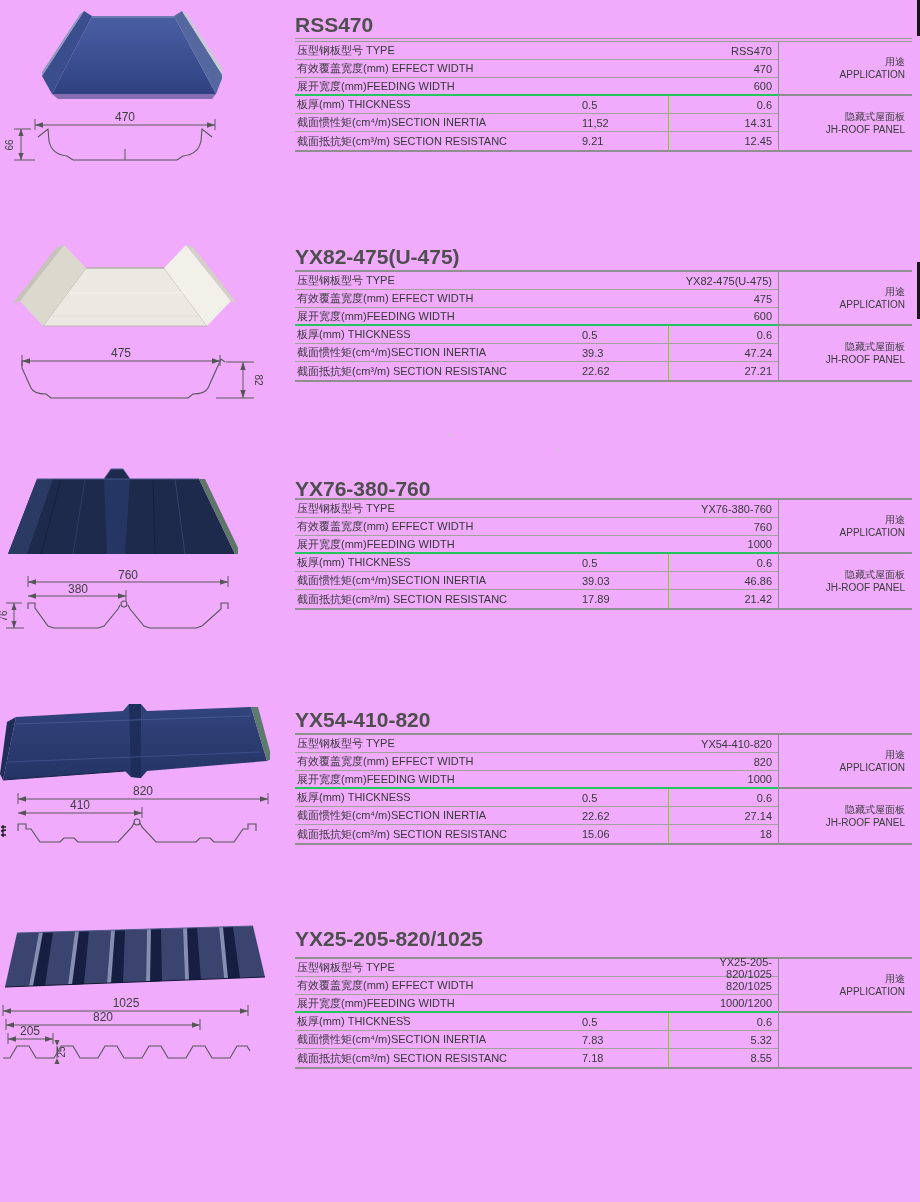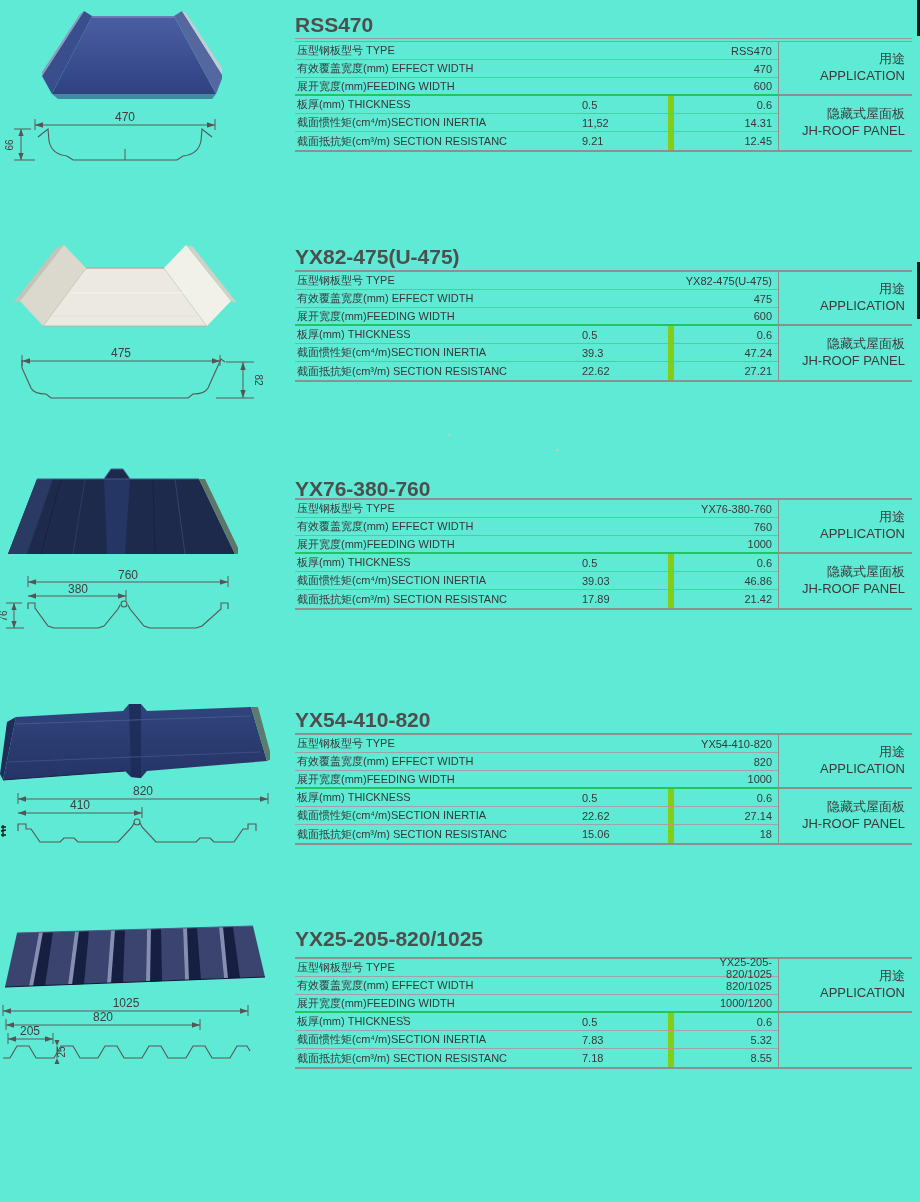--- a/index.html
+++ b/index.html
@@ -1,40 +1,40 @@
 <!DOCTYPE html>
 <html><head>
 <meta charset="utf-8">
 <style>
   * { box-sizing: border-box; margin: 0; padding: 0; }
   body { margin: 0; background: #ffffff; font-family: "Liberation Sans", "DejaVu Sans", sans-serif; }
-  .page { position: relative; width: 920px; height: 1202px; background: #5eead4; overflow: hidden; }
+  .page { position: relative; width: 920px; height: 1202px; background: #f0abfc; overflow: hidden; }
 
   .sec { position: absolute; left: 0; width: 920px; }
   .title { position: absolute; left: 295px; font-size: 21px; font-weight: bold; color: #4e4e4e; letter-spacing: 0; white-space: nowrap; }
 
   .tbl { position: absolute; left: 295px; width: 617px; height: 112px;
          border-top: 2px solid #8f8f8f; border-bottom: 2px solid #8f8f8f; }
   .tbl.dbl { height: 111px; border-top: 1px solid #9a9a9a; }
   .topline2 { position: absolute; left: 0; right: 0; top: -4px; height: 1px; background: #9a9a9a; }
 
   .main { width: 483px; }
   .row { position: relative; display: flex; align-items: center; height: 18px;
          border-bottom: 1px solid #a2a2a2; font-size: 11px; color: #383838; }
   .row.group { border-bottom: 2px solid #22c55e; }
   .row.last { border-bottom: none; }
   .lbl { flex: 1; white-space: nowrap; overflow: hidden; padding-left: 2px; }
   .val { width: 104px; text-align: right; padding-right: 6px; }
   .v1  { width: 86px; padding-right: 8px; }
   .v2  { width: 110px; align-self: stretch; display: flex; align-items: center;
-         justify-content: flex-end; padding-right: 6px; border-left: 6px solid #84cc16; }
+         justify-content: flex-end; padding-right: 6px; border-left: 1px solid #84cc16; }
   .mark { position: absolute; left: 108px; top: 2px; color: #b03028; font-size: 10px; }
 
   .rc { position: absolute; left: 483px; top: 0; bottom: 0; width: 134px;
-        border-left: 1px solid #8e8e8e; font-size: 13px; color: #3b3b3b; }
+        border-left: 1px solid #8e8e8e; font-size: 10px; color: #3b3b3b; }
   .rc-cell { display: flex; flex-direction: column; justify-content: center;
              align-items: flex-end; padding-right: 7px; line-height: 1.3; text-align: right; }
   .rc-top { height: 54px; border-bottom: 2px solid #8e8e8e; }
   .rc-bot { height: 54px; }
 
   .gfx { position: absolute; }
   .gfx svg { display: block; }
   .dim-line { stroke: #5a5a5a; stroke-width: 1; }
   .prof { stroke: #565656; stroke-width: 1.1; fill: none; }
   .dim-arrow { fill: #555; }

